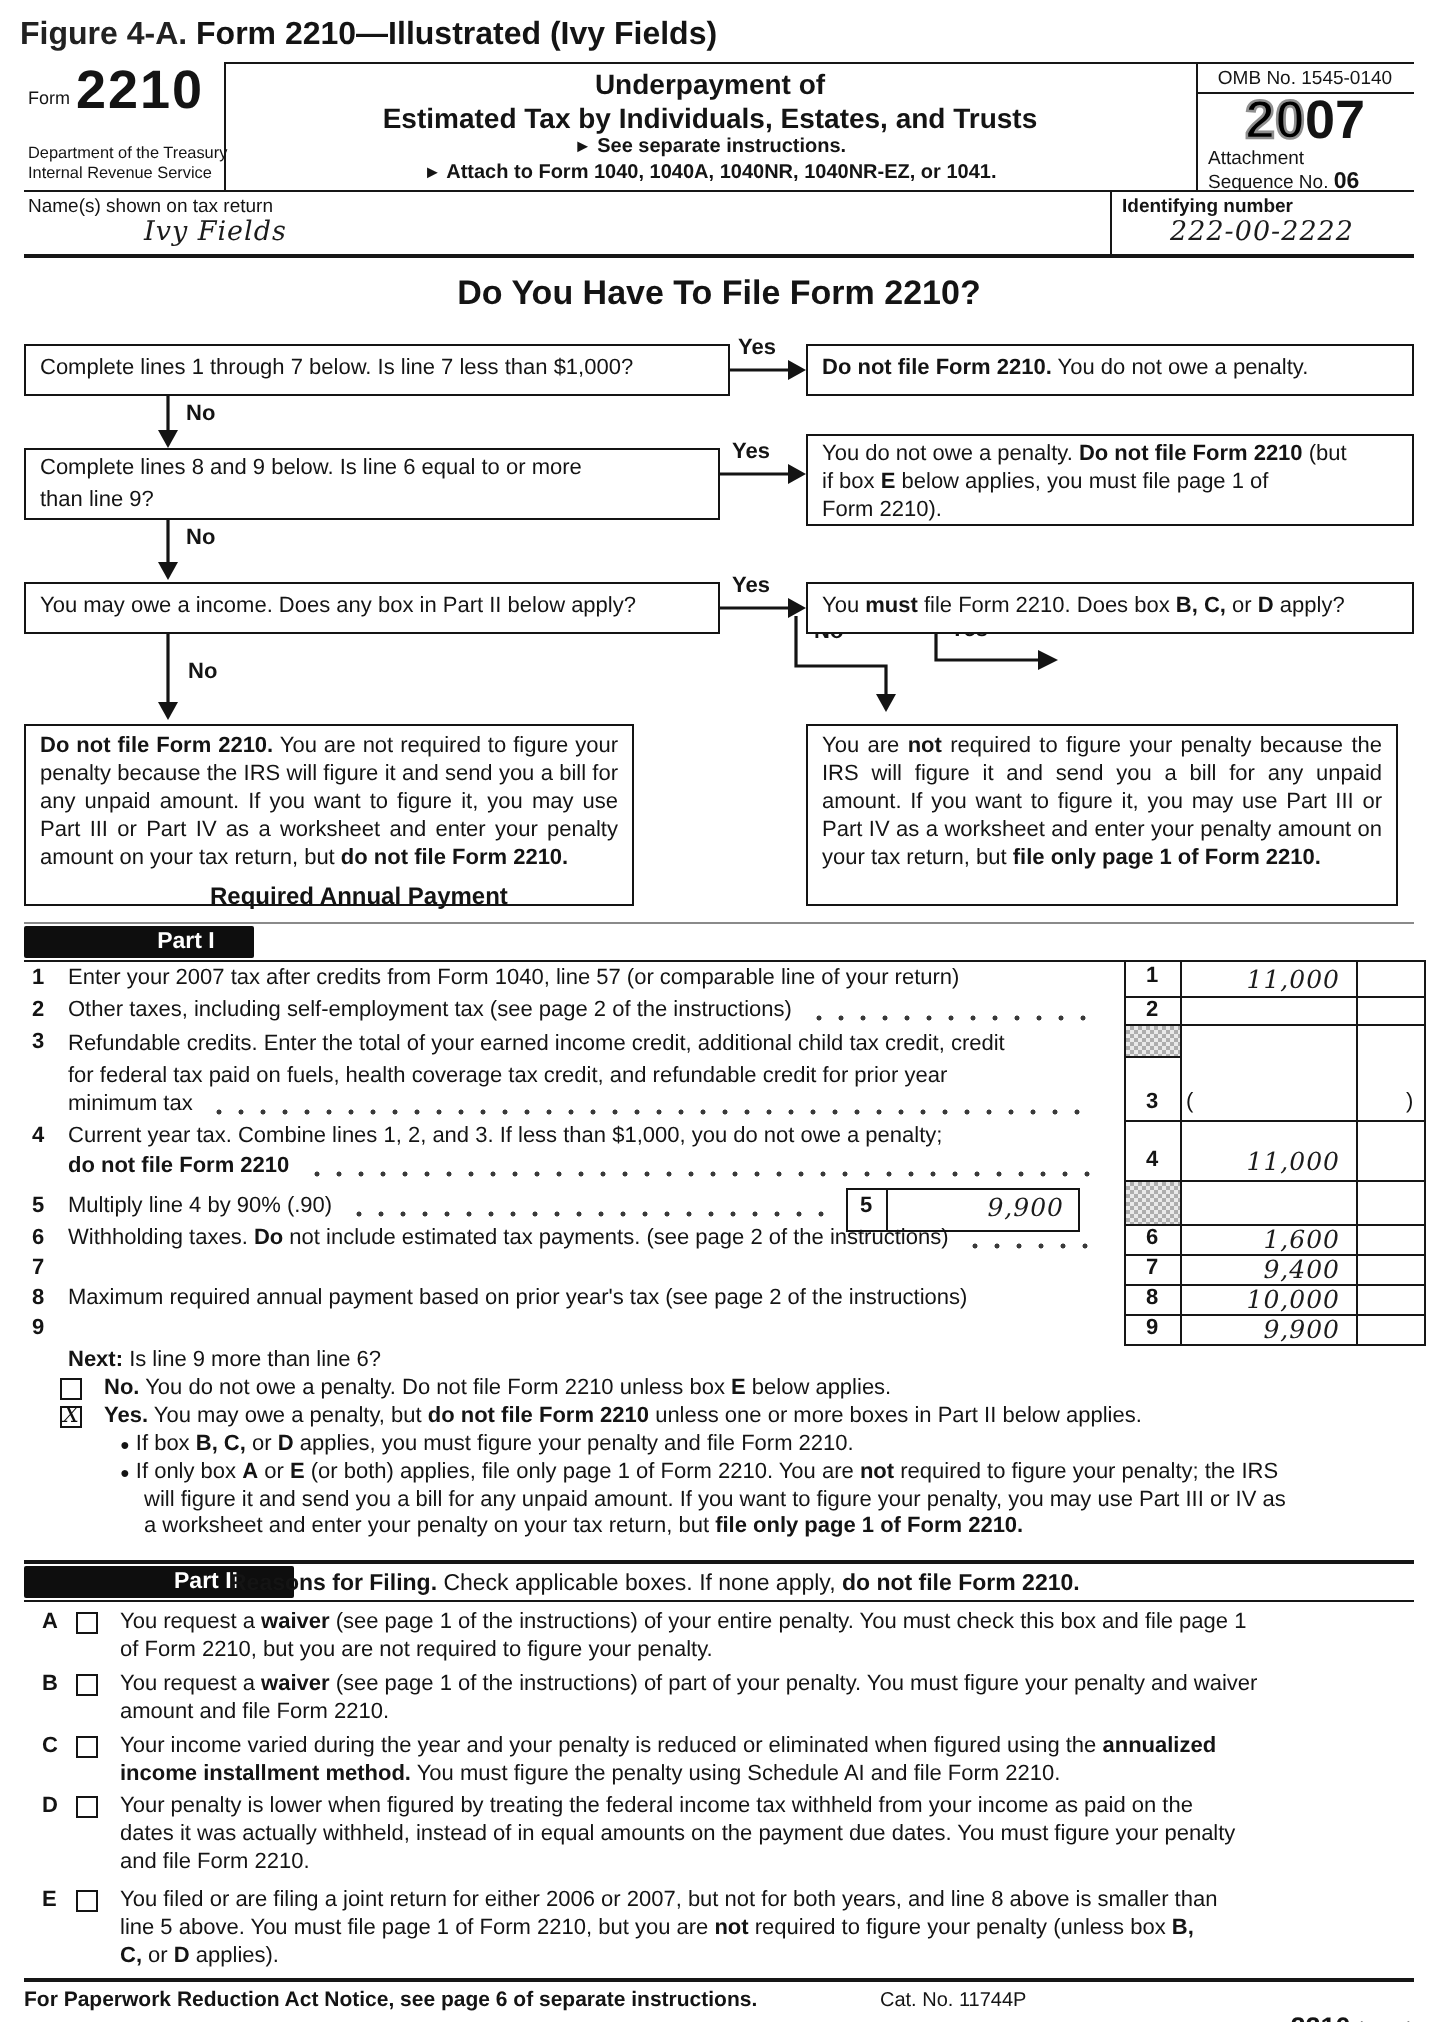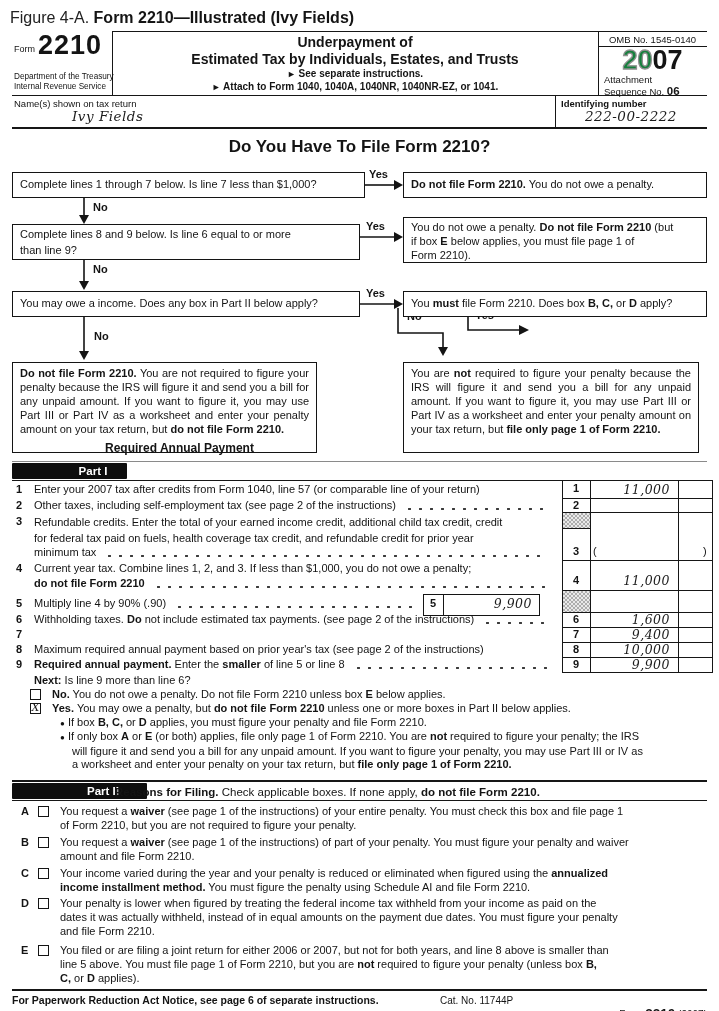--- a/index.html
+++ b/index.html
@@ -25,30 +25,30 @@
           background-size:11px 4px;background-repeat:repeat-x;background-position:left bottom;}
   .cb{position:absolute;width:11px;height:11px;border:1.4px solid #141414;box-sizing:border-box;background:#fff;}
   .xmark{position:absolute;left:0;top:-3px;width:100%;text-align:center;
          font-family:"DejaVu Serif",serif;font-style:italic;font-size:11px;color:#111;}
   .opttext{position:absolute;font-size:11px;}
   .partbar{position:absolute;background:#0e0e0e;color:#fff;font-weight:bold;font-size:11.5px;
            text-align:center;line-height:16px;border-radius:1px;padding-left:47px;}
   .p2letter{position:absolute;left:21px;font-weight:bold;font-size:11px;}
   .p2text{position:absolute;left:60px;width:647px;font-size:11px;line-height:13.8px;}
   .hang{padding-left:12px;text-indent:-12px;}
-  .year-outline{color:#15803d;-webkit-text-stroke:1.3px #8f8f8f;}
+  .year-outline{color:#000000;-webkit-text-stroke:1.3px #8f8f8f;}
   svg{position:absolute;left:0;top:0;}
 </style>
 </head>
 <body>
 
 <div class="page">
 
   <div class="abs" style="left:10px;top:8px;font-size:16px;">
-    <span style="font-weight:400;color:#222;">Figure 4-A.</span>
+    <span style="font-weight:700;color:#222;">Figure 4-A.</span>
     <span class="b">Form 2210—Illustrated (Ivy Fields)</span>
   </div>
 
   <div class="hl" style="left:112px;top:31px;width:595px;"></div>
   <div class="vl" style="left:112px;top:31px;height:64px;"></div>
   <div class="vl" style="left:598px;top:31px;height:64px;"></div>
   <div class="hl" style="left:598px;top:46px;width:109px;"></div>
   <div class="hl" style="left:12px;top:95px;width:695px;"></div>
   <div class="vl" style="left:555px;top:95px;height:33px;"></div>
   <div class="hl" style="left:12px;top:127px;width:695px;height:2.4px;"></div>
@@ -209,24 +209,20 @@
     <span>Withholding taxes. <b>Do</b> not include estimated tax payments. (see page 2 of the instructions)</span>
       <span class="leader"></span>
   </div>
 
   <div class="lno" style="top:628px;">7</div>
 
   <div class="lno" style="top:643px;">8</div>
   <div class="ltext" style="top:643px;">Maximum required annual payment based on prior year's tax (see page 2 of the instructions)</div>
 
   <div class="lno" style="top:658px;">9</div>
-  <div class="ltext lrow" style="top:658px;">
-    <span><b>Required annual payment.</b> Enter the <b>smaller</b> of line 5 or line 8</span>
-      <span class="leader"></span>
-  </div>
 
   <div class="abs" style="left:34px;top:674px;"><b>Next:</b> Is line 9 more than line 6?</div>
 
   <div class="cb" style="left:30px;top:689px;"></div>
   <div class="opttext" style="left:52px;top:688px;width:650px;"><b>No.</b> You do not owe a penalty. Do not file Form 2210 unless box <b>E</b> below applies.</div>
 
   <div class="cb" style="left:30px;top:703px;">
     <span class="xmark">X</span>
   </div>
   <div class="opttext" style="left:52px;top:702px;width:650px;"><b>Yes.</b> You may owe a penalty, but <b>do not file Form 2210</b> unless one or more boxes in Part II below applies.</div>

